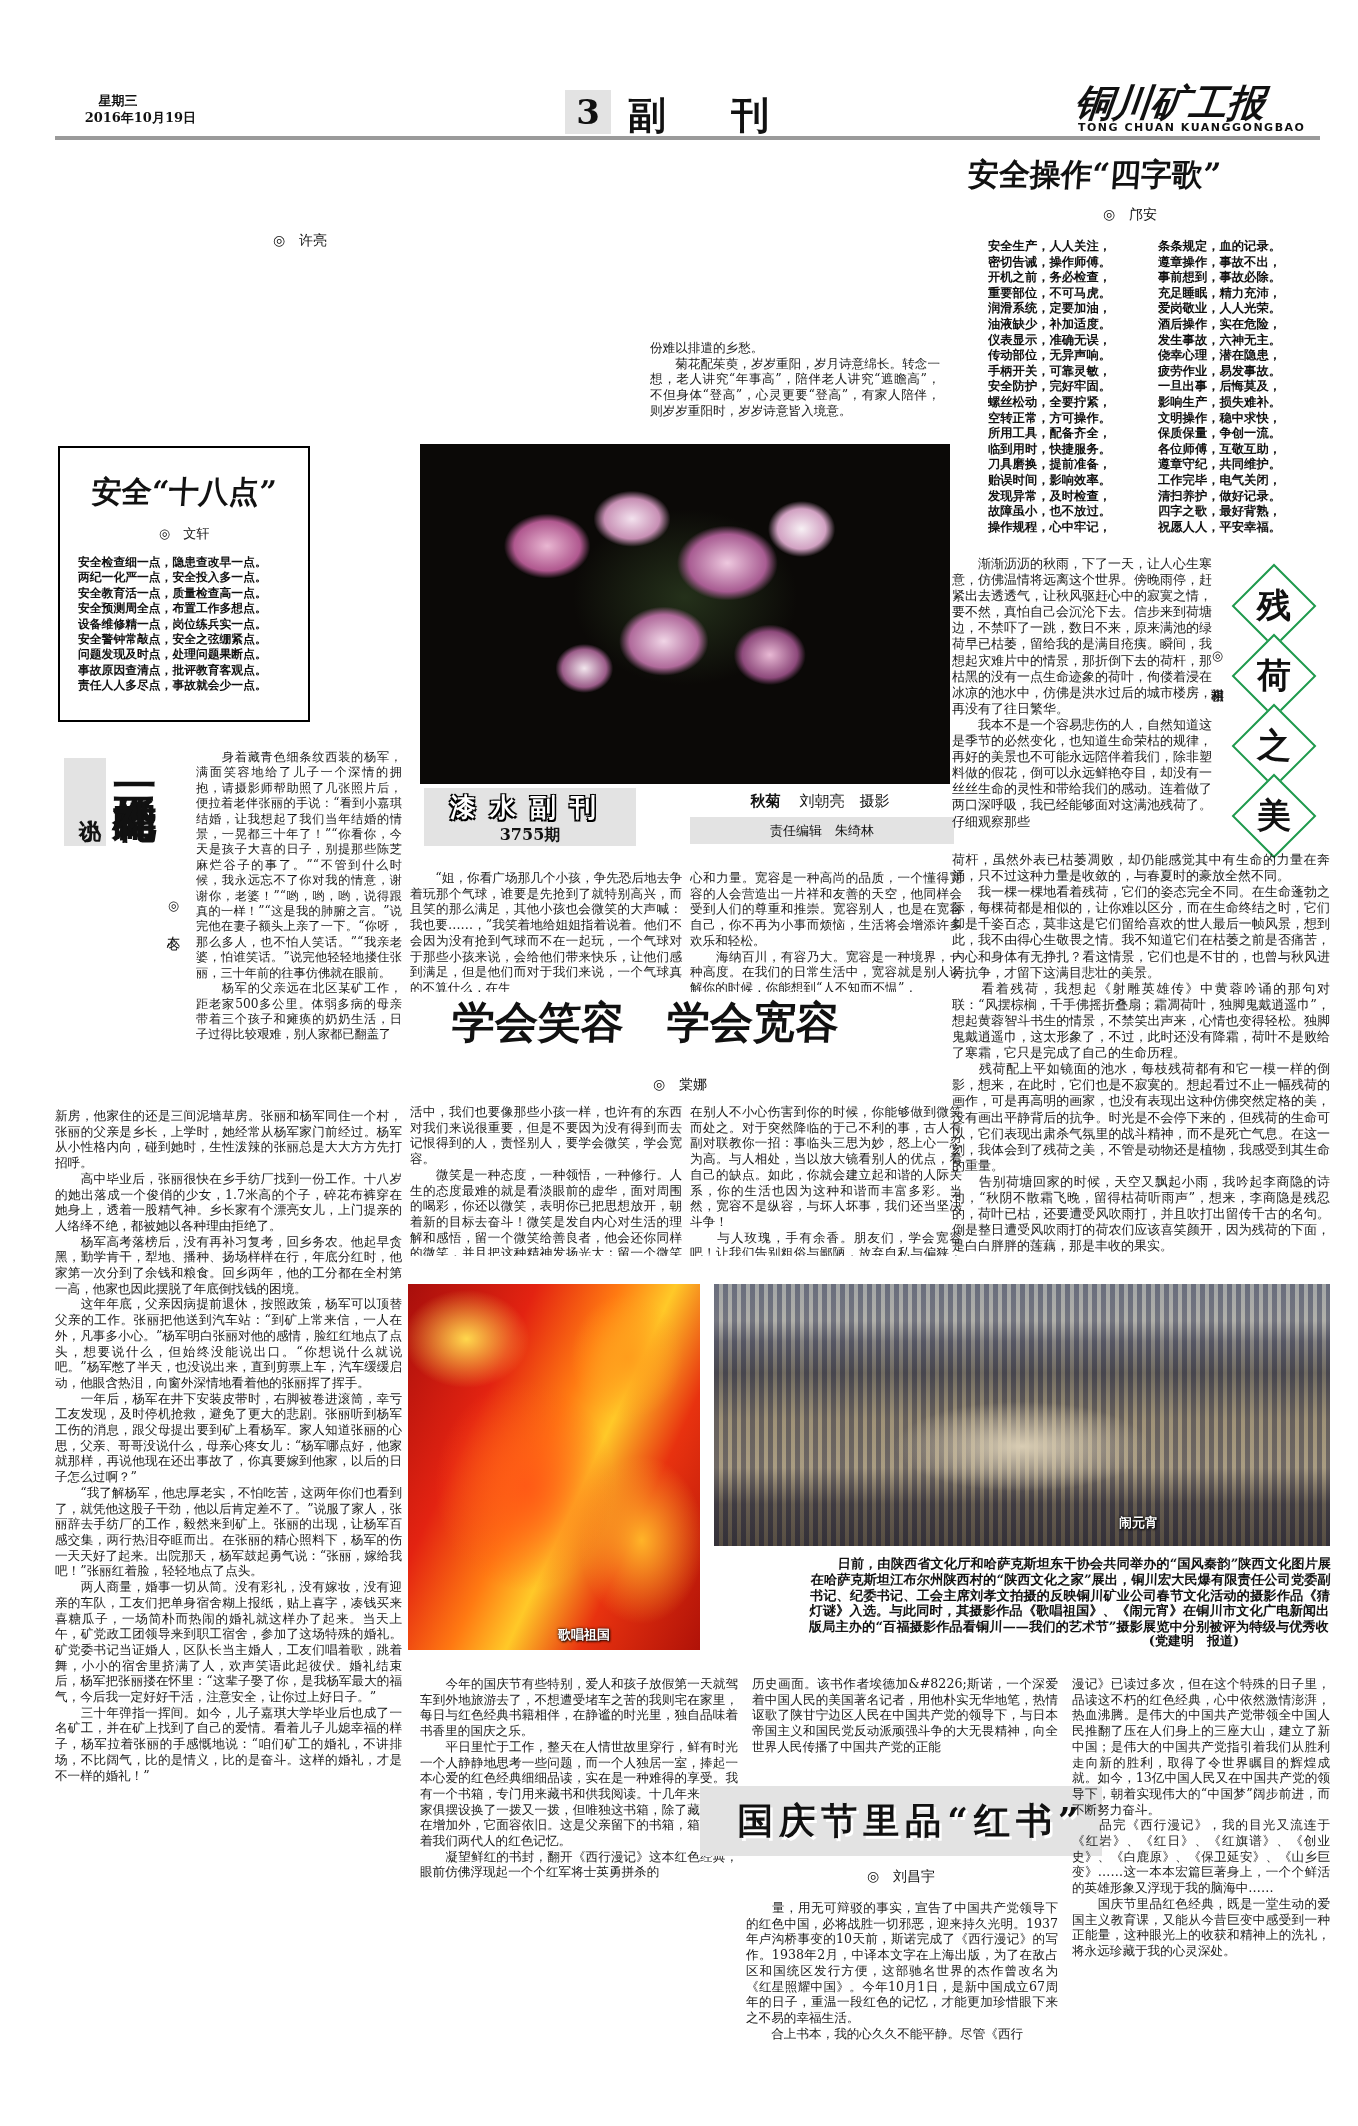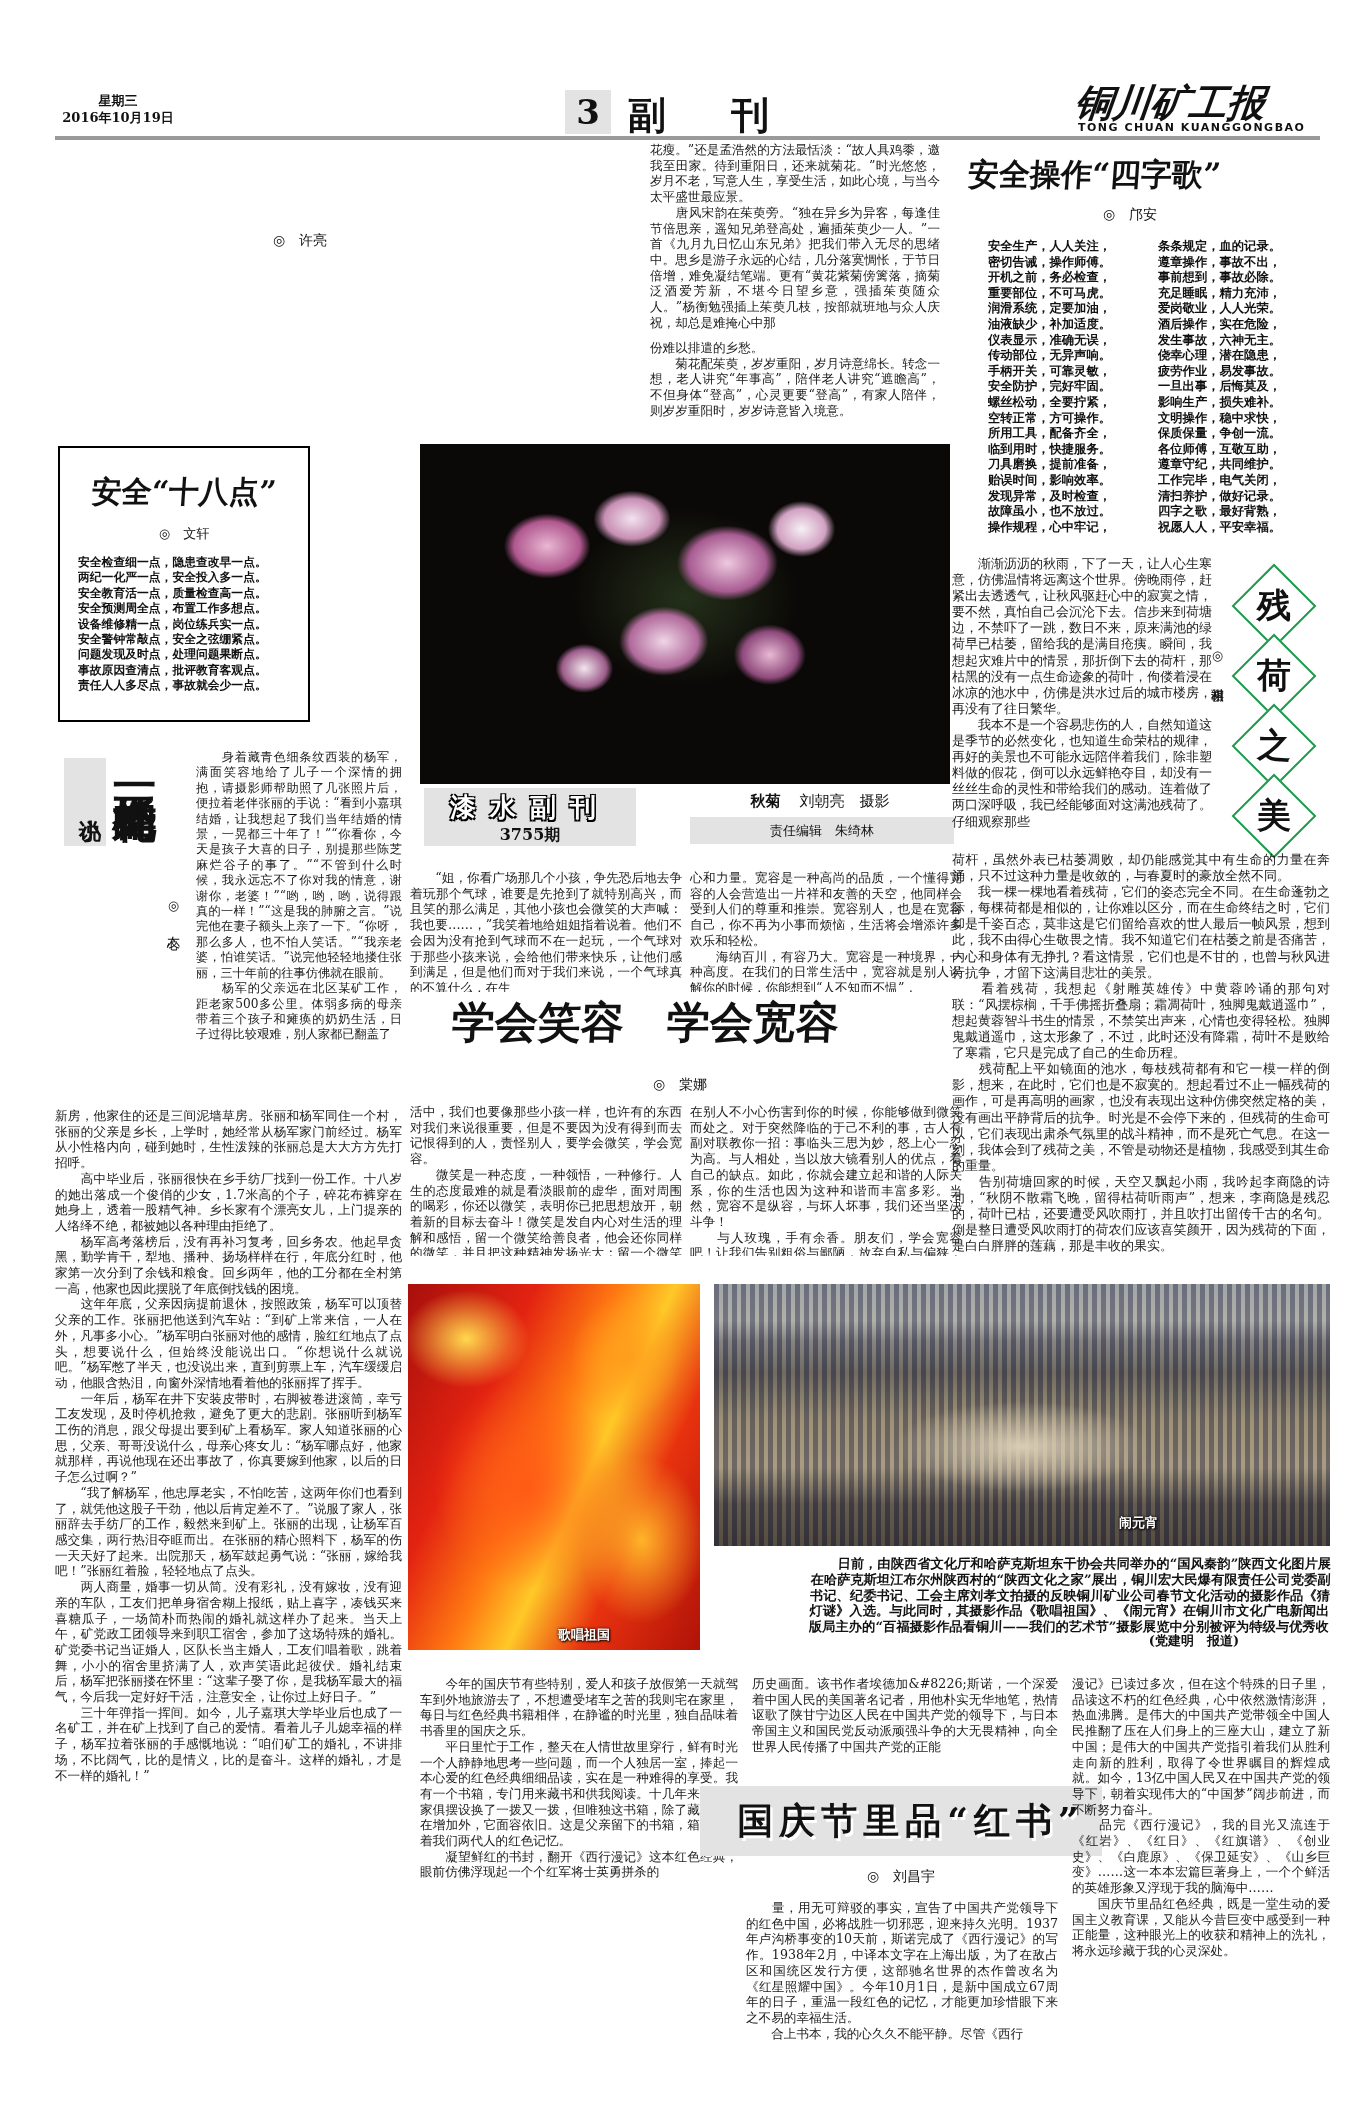--- a/index.html
+++ b/index.html
@@ -21,34 +21,32 @@
            background:#fff;display:flex;align-items:center;justify-content:center;}
   .diamond span{transform:rotate(-45deg);font-size:34px;font-weight:bold;}
   .titleshadow{text-shadow:2.5px 2.5px 0 #ffffff;margin-left:20px;}
 </style>
 </head>
 <body>
 
 <div id="page">
 
   <div class="abs" style="left:58px;top:92px;width:120px;text-align:center;font-size:13px;font-weight:bold;">星期三</div>
-  <div class="abs" style="left:40px;top:109px;width:156px;text-align:center;font-size:13px;font-weight:bold;">2016年10月19日</div>
+  <div class="abs" style="left:40px;top:109px;width:156px;text-align:right;font-size:13px;font-weight:bold;">2016年10月19日</div>
 
   <div class="abs graybox" style="left:565px;top:90px;width:46px;height:44px;display:flex;align-items:center;justify-content:center;font-size:34px;font-weight:bold;">3</div>
   <div class="abs calli" style="left:628px;top:90px;width:260px;font-size:38px;letter-spacing:26px;white-space:nowrap;">副  刊</div>
 
   <div class="abs calli" style="left:1075px;top:78px;width:250px;font-size:38px;font-style:italic;transform:skewX(-6deg);white-space:nowrap;">铜川矿工报</div>
   <div class="abs" style="left:1078px;top:121px;width:250px;font-size:11px;letter-spacing:1.5px;font-weight:bold;font-family:'DejaVu Sans',sans-serif;">TONG CHUAN KUANGGONGBAO</div>
 
   <div class="abs rule" style="left:55px;top:136px;width:1265px;height:4px;"></div>
 
   <div class="abs author" style="left:150px;top:232px;width:300px;">◎　许亮</div>
 
-  <div class="abs body-text" style="left:650px;top:142px;width:290px;height:196px;">花瘦。”还是孟浩然的方法最恬淡：“故人具鸡黍，邀我至田家。待到重阳日，还来就菊花。”时光悠悠，岁月不老，写意人生，享受生活，如此心境，与当今太平盛世最应景。
-　　唐风宋韵在茱萸旁。“独在异乡为异客，每逢佳节倍思亲，遥知兄弟登高处，遍插茱萸少一人。”一首《九月九日忆山东兄弟》把我们带入无尽的思绪中。思乡是游子永远的心结，几分落寞惆怅，于节日倍增，难免凝结笔端。更有“黄花紫菊傍篱落，摘菊泛酒爱芳新，不堪今日望乡意，强插茱萸随众人。”杨衡勉强插上茱萸几枝，按部就班地与众人庆祝，却总是难掩心中那</div>
   <div class="abs body-text" style="left:650px;top:340px;width:290px;height:100px;">份难以排遣的乡愁。
 　　菊花配茱萸，岁岁重阳，岁月诗意绵长。转念一想，老人讲究“年事高”，陪伴老人讲究“遮瞻高”，不但身体“登高”，心灵更要“登高”，有家人陪伴，则岁岁重阳时，岁岁诗意皆入境意。</div>
 
   <div class="abs calli" style="left:968px;top:154px;width:330px;font-size:31px;transform:skewX(-4deg);white-space:nowrap;">安全操作“四字歌”</div>
   <div class="abs author" style="left:1040px;top:206px;width:180px;">◎　邝安</div>
   <div class="abs verse" style="left:988px;top:238px;width:142px;height:300px;">安全生产，人人关注，
 密切告诫，操作师傅。
 开机之前，务必检查，
 重要部位，不可马虎。
 润滑系统，定要加油，

